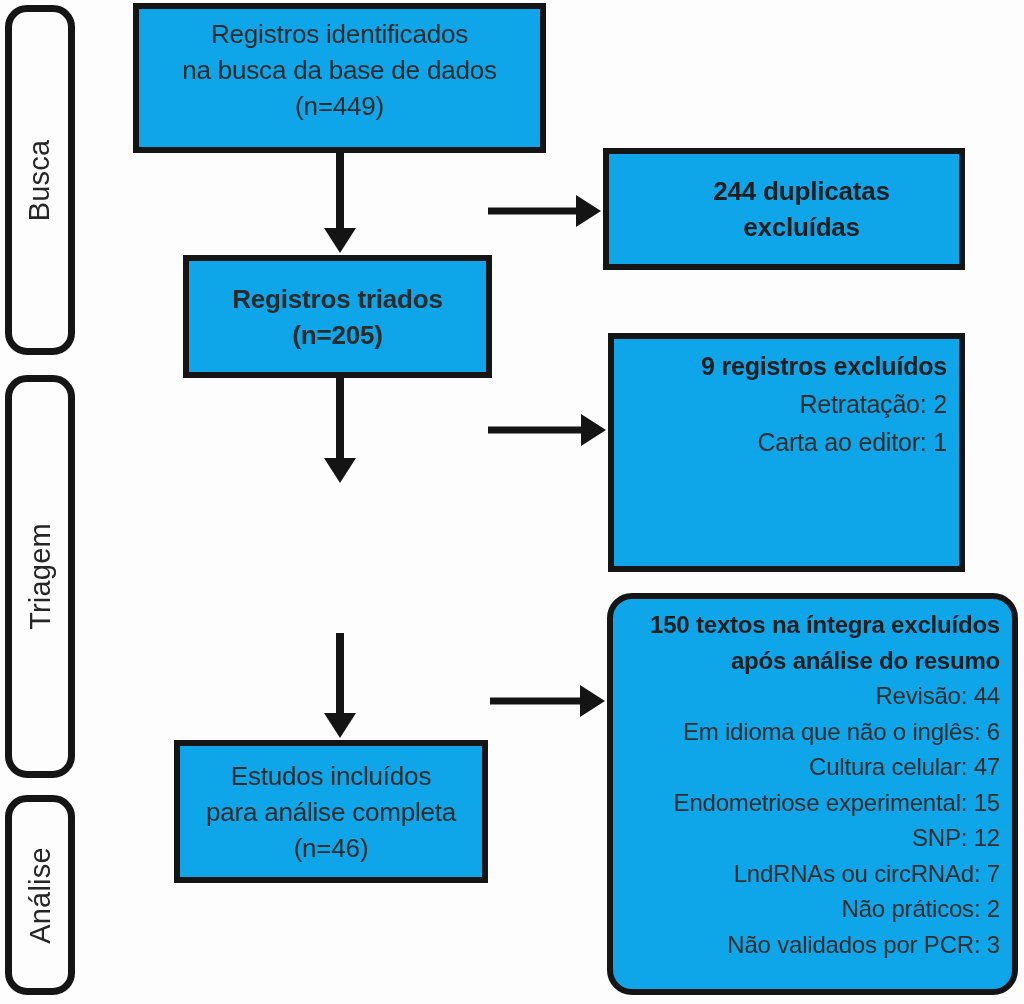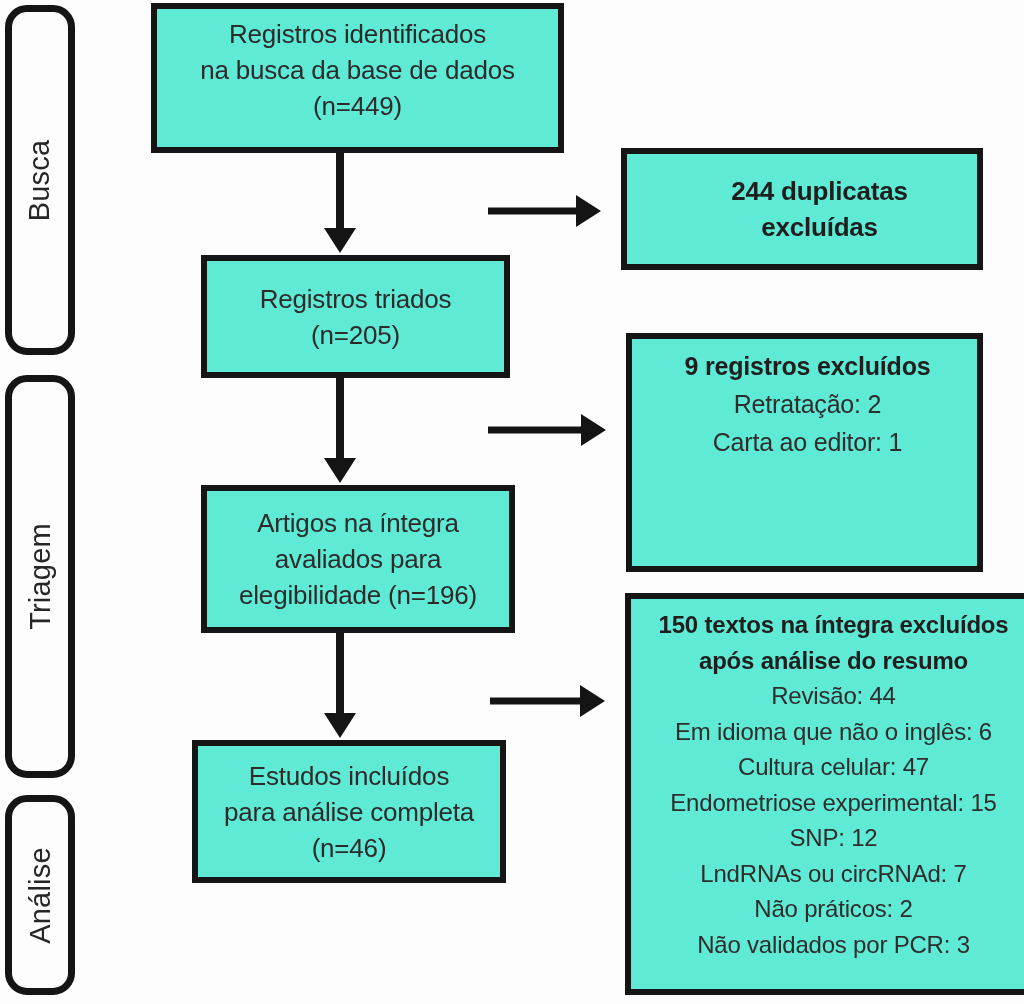--- a/index.html
+++ b/index.html
@@ -31,47 +31,46 @@
     white-space: nowrap;
     font-size: 29px;
     letter-spacing: 0.2px;
     color: #262626;
   }
 
   
   .fbox {
     position: absolute;
     border: 6px solid #151515;
-    background: #5eead4;
-    margin-left: 18px;
+    background: #0ea5e9;
   }
   .center-box {
     display: flex; align-items: center; justify-content: center;
     text-align: center;
   }
   .ftext {
     white-space: pre-line;
     font-size: 26px;
     line-height: 36px;
     letter-spacing: -0.2px;
     color: #2b2b2b;
   }
   .bold { font-weight: bold; color: #1e1e1e; }
 
   .list-box {
-    text-align: center;
+    text-align: right;
     padding: 8px 12px 6px 18px;
   }
   .list-title {
     font-weight: bold;
     white-space: pre-line;
     color: #1e1e1e;
   }
   .lh-b { font-size: 25px; line-height: 38px; letter-spacing: -0.2px; }
-  .lh-c { font-size: 24px; line-height: 35.5px; letter-spacing: -0.2px; }
+  .lh-c { font-size: 24px; line-height: 35.5px; letter-spacing: -0.2px; border-radius: 25px; }
   .list-item { color: #2d2d2d; }
 
   
   .varrow { position: absolute; width: 34px; }
   .varrow .shaft {
     position: absolute; left: 50%; transform: translateX(-50%);
     top: 0; bottom: 22px; width: 8px; background: #141414;
   }
   .varrow .head {
     position: absolute; bottom: 0; left: 50%; transform: translateX(-50%);
@@ -107,30 +106,25 @@
   <div class="stage" style="top:795px; height:200px;">
     <span class="stage-text">Análise</span>
   </div>
 
   <div class="fbox center-box" style="left:133px; top:3px; width:413px; height:150px; padding-bottom:16px;">
     <span class="ftext">Registros identificados
 na busca da base de dados
 (n=449)</span>
   </div>
 
-  <div class="fbox center-box" style="left:183px; top:255px; width:309px; height:123px;">
+  <div class="fbox center-box" style="left:183px; top:255px; width:309px; height:123px;font-weight:bold;">
     <span class="ftext">Registros triados
 (n=205)</span>
   </div>
 
-  <div class="fbox center-box" style="left:183px; top:485px; width:314px; height:148px;">
-    <span class="ftext">Artigos na íntegra
-avaliados para
-elegibilidade (n=196)</span>
-  </div>
 
   <div class="fbox center-box" style="left:174px; top:740px; width:314px; height:143px;">
     <span class="ftext">Estudos incluídos
 para análise completa
 (n=46)</span>
   </div>
 
   <div class="fbox center-box" style="left:603px; top:148px; width:362px; height:122px;padding-left:35px;">
     <span class="ftext bold">244 duplicatas
 excluídas</span>

